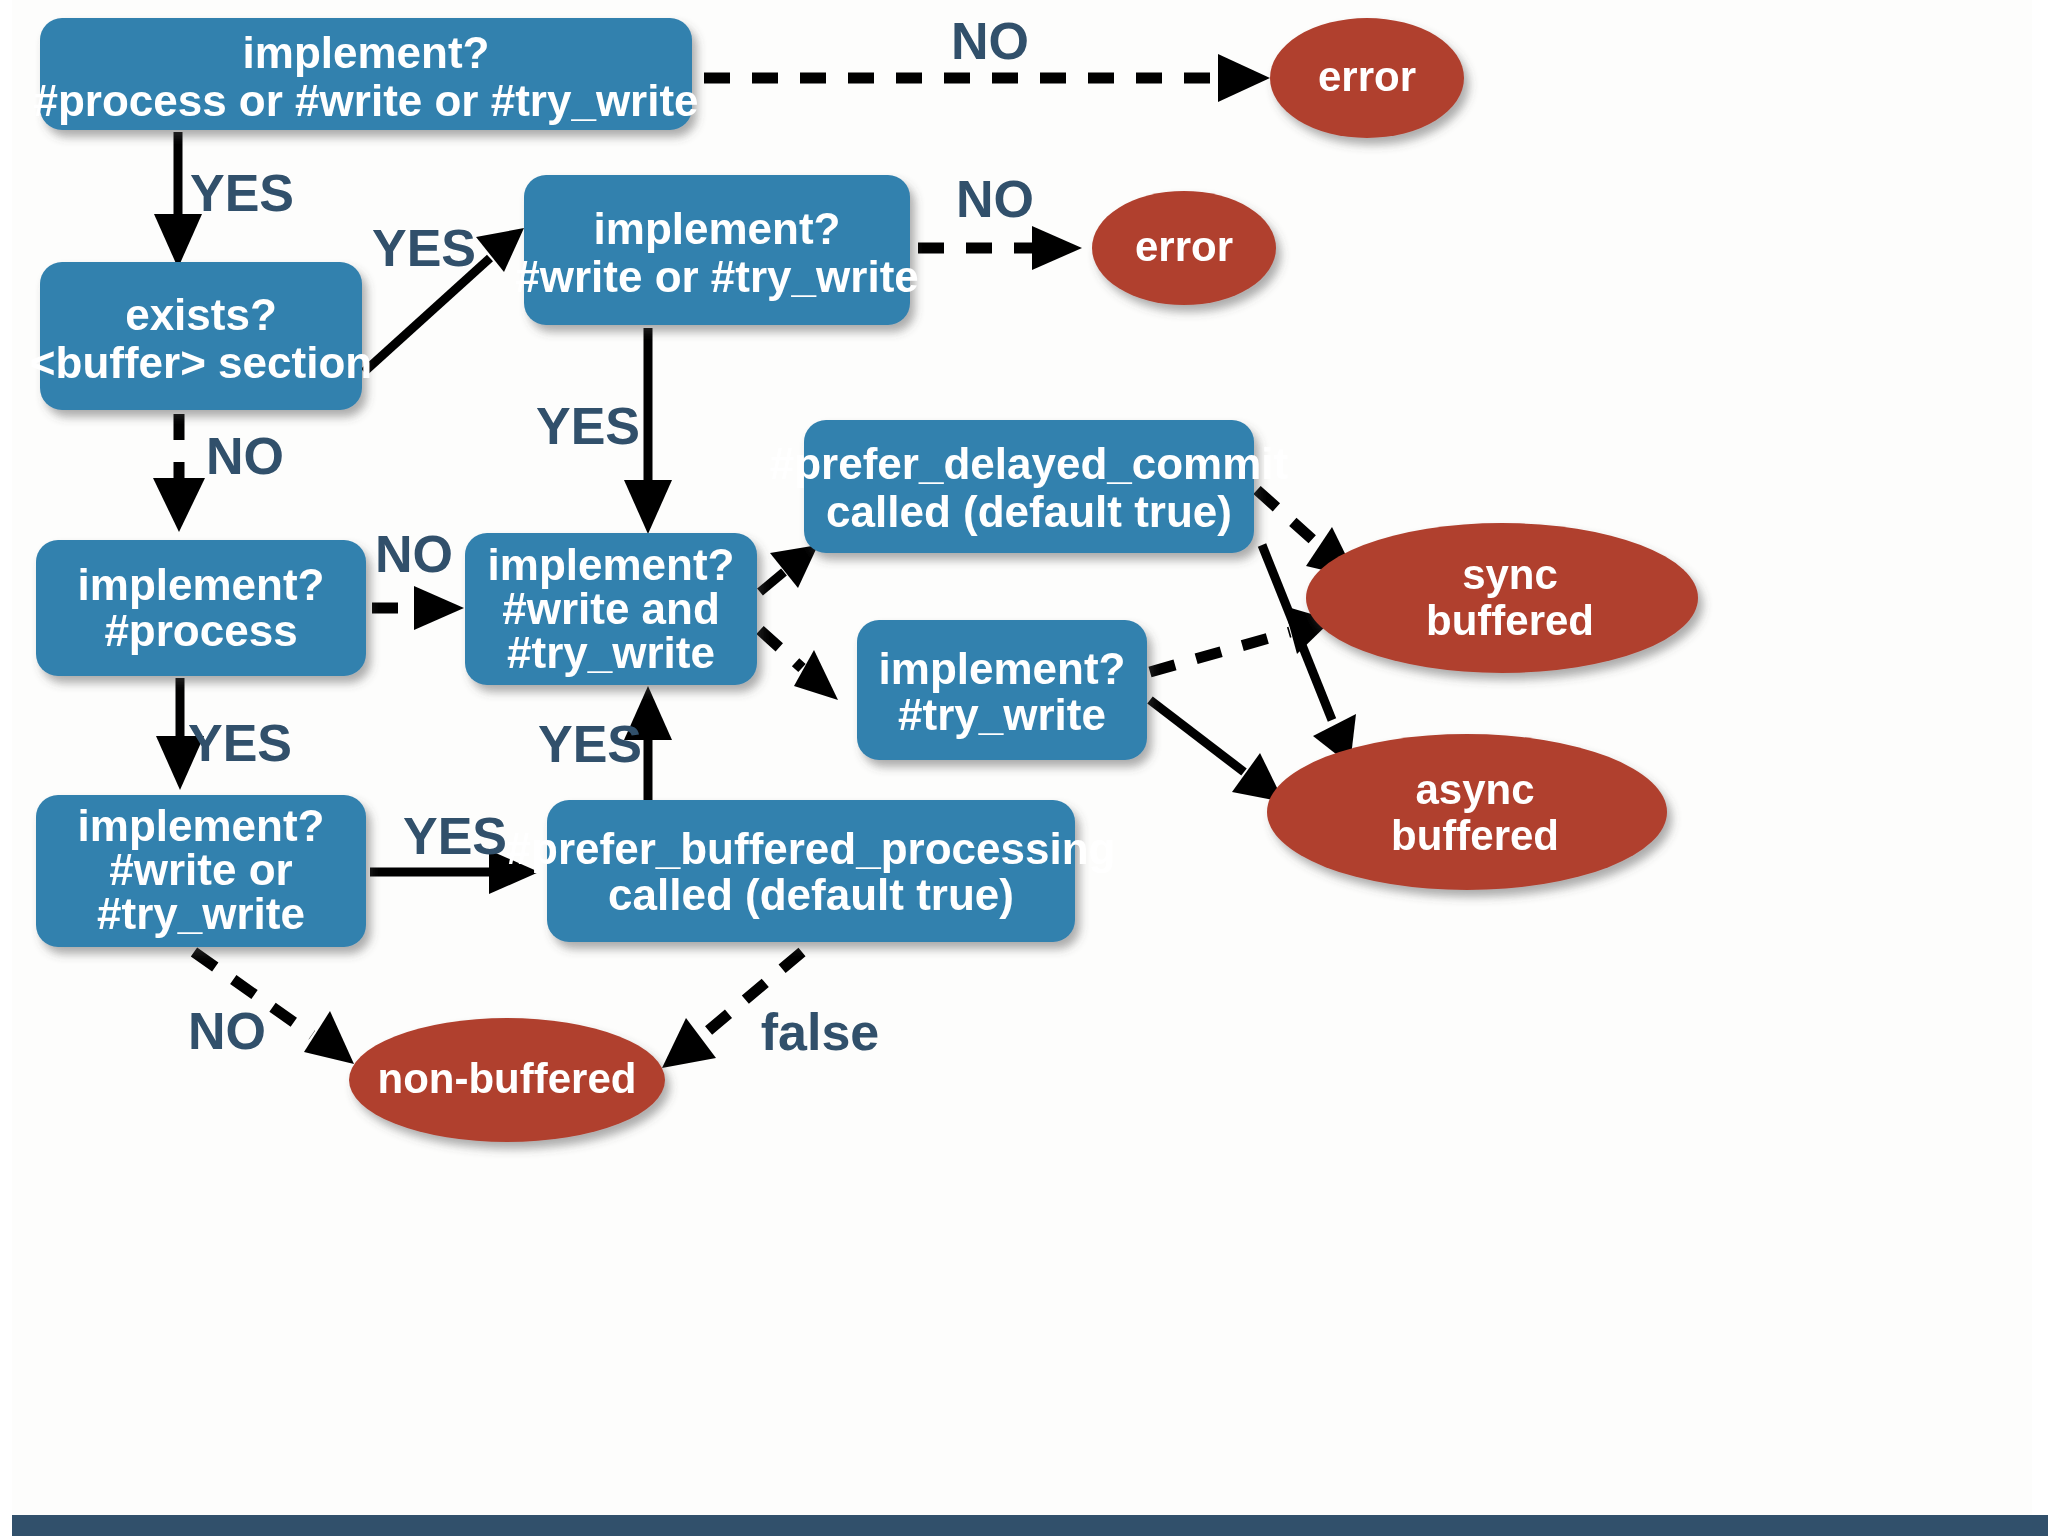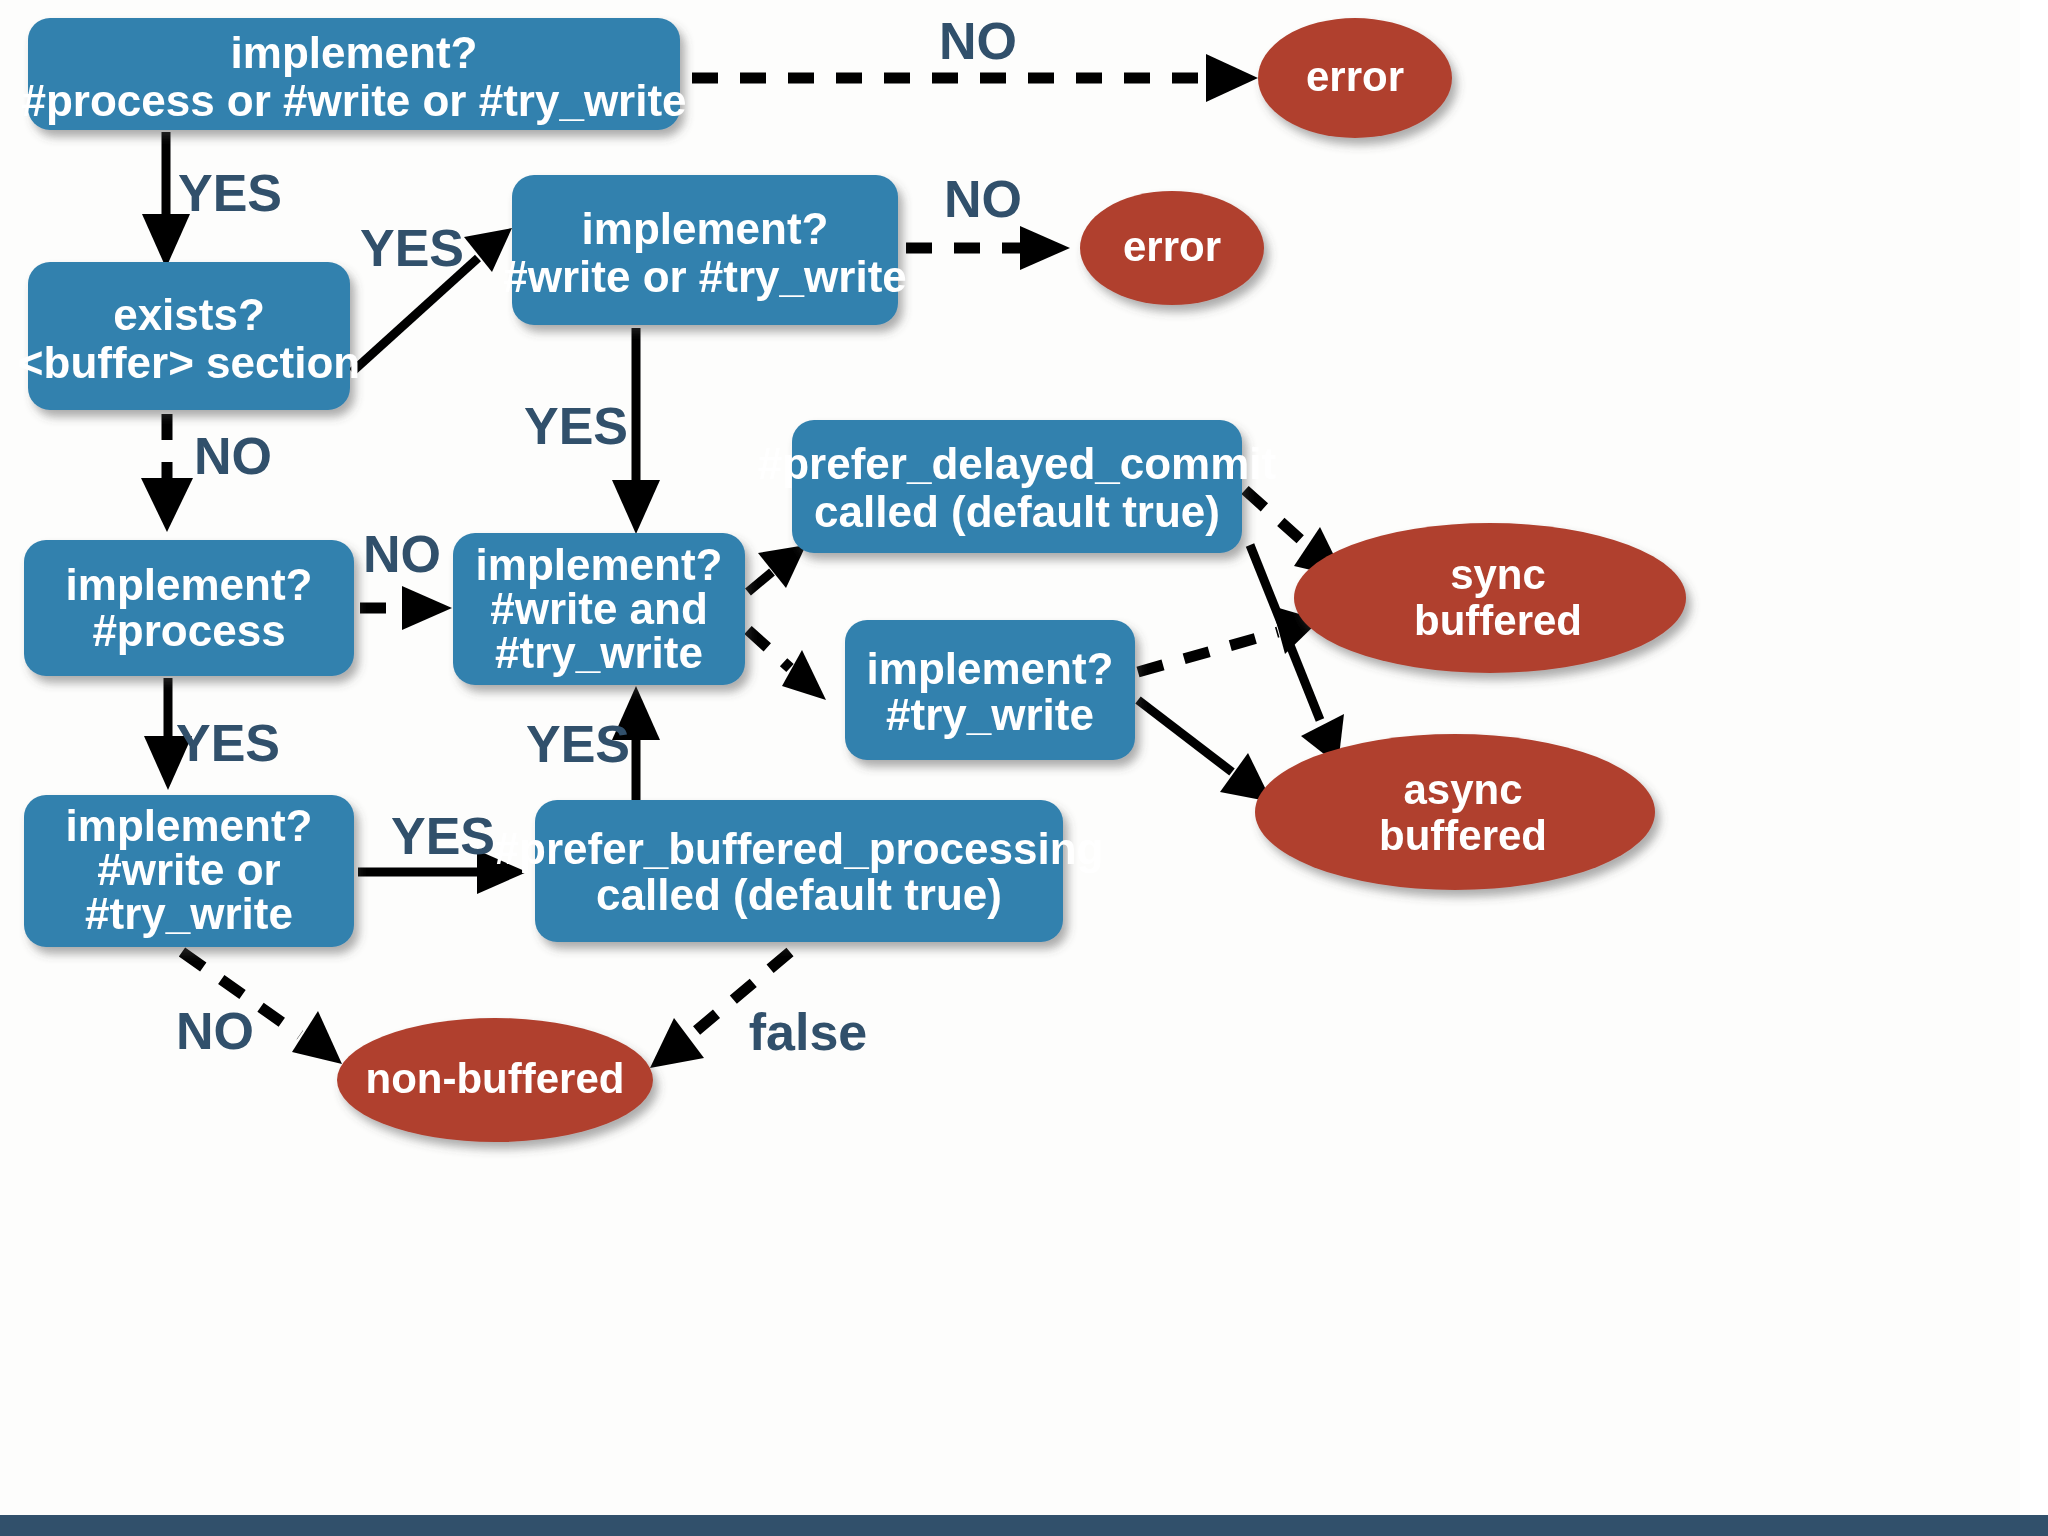--- a/index.html
+++ b/index.html
@@ -11,20 +11,21 @@
     width: 2048px;
     height: 1536px;
     overflow: hidden;
     font-family: "Liberation Sans", sans-serif;
   }
   #stage {
     position: relative;
     width: 2020px;
     height: 1536px;
     background: #fdfdfc;
+    margin-left: 12px;
   }
   #flow {
     position: absolute;
     left: 0;
     top: 0;
     width: 2048px;
     height: 1536px;
   }
   .node-rect {
     fill: #3281AE;

